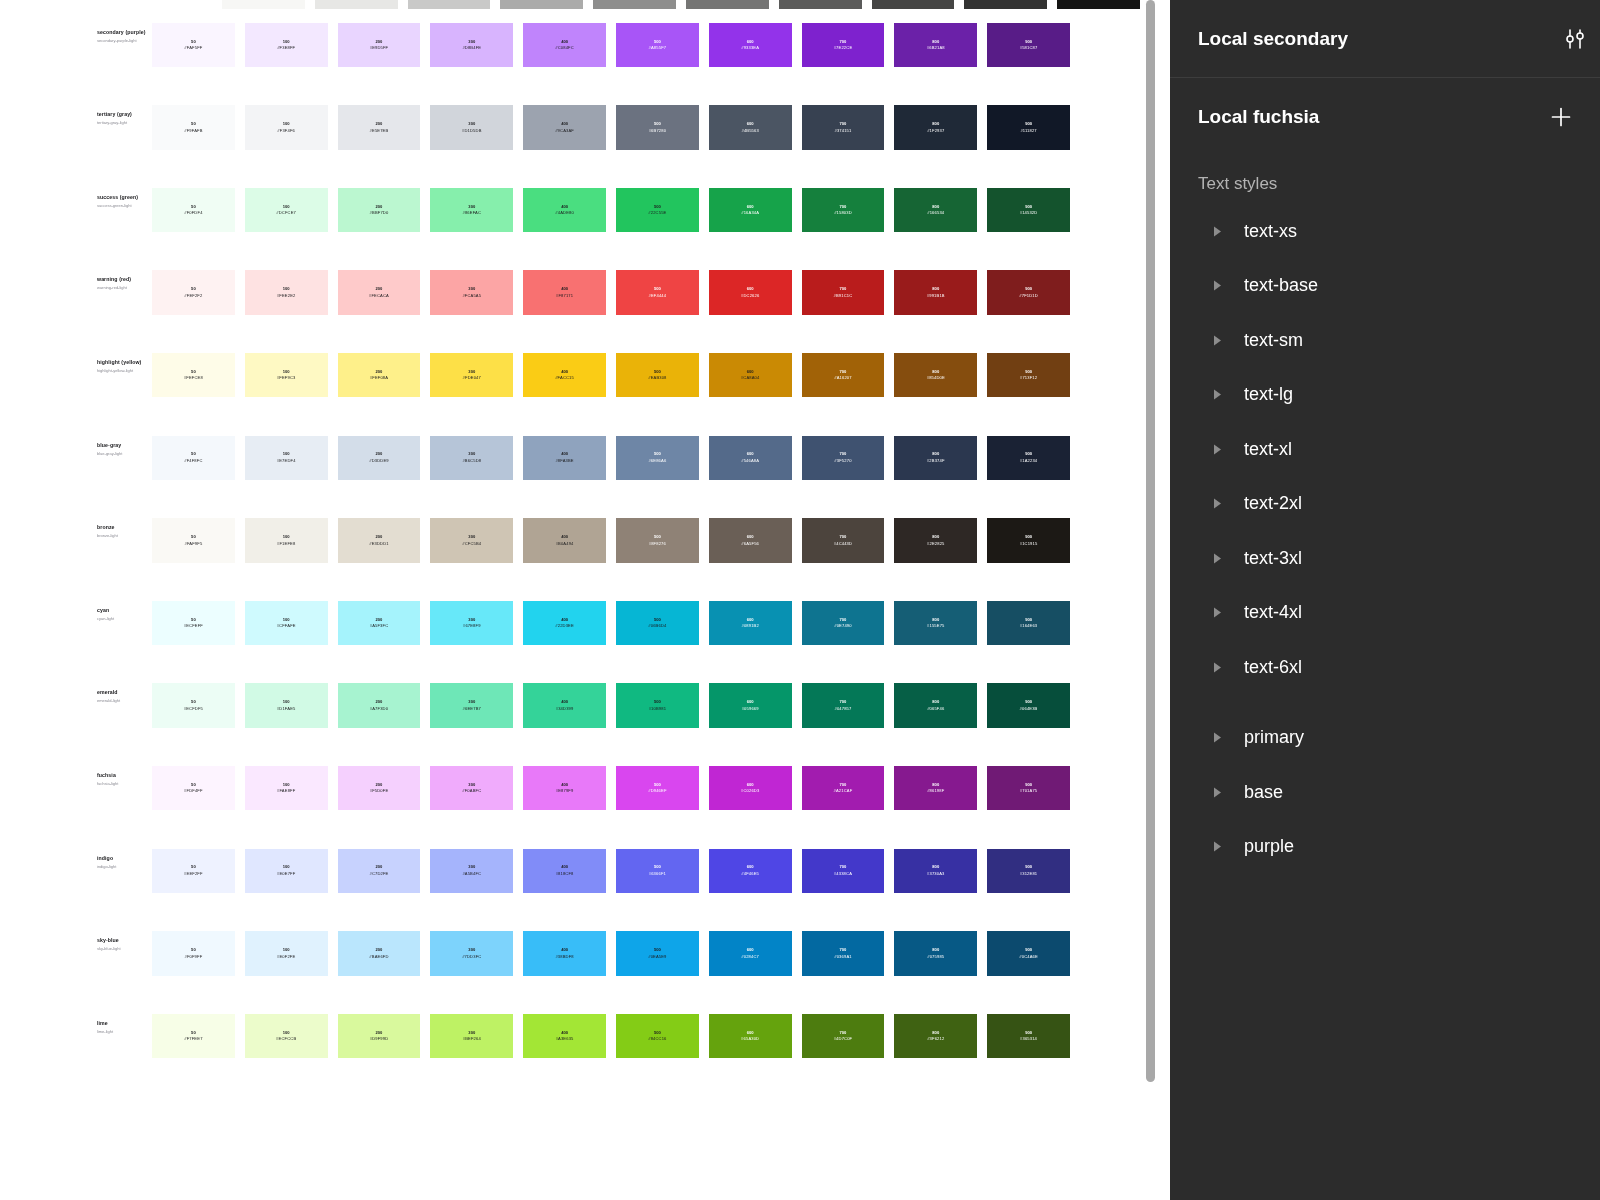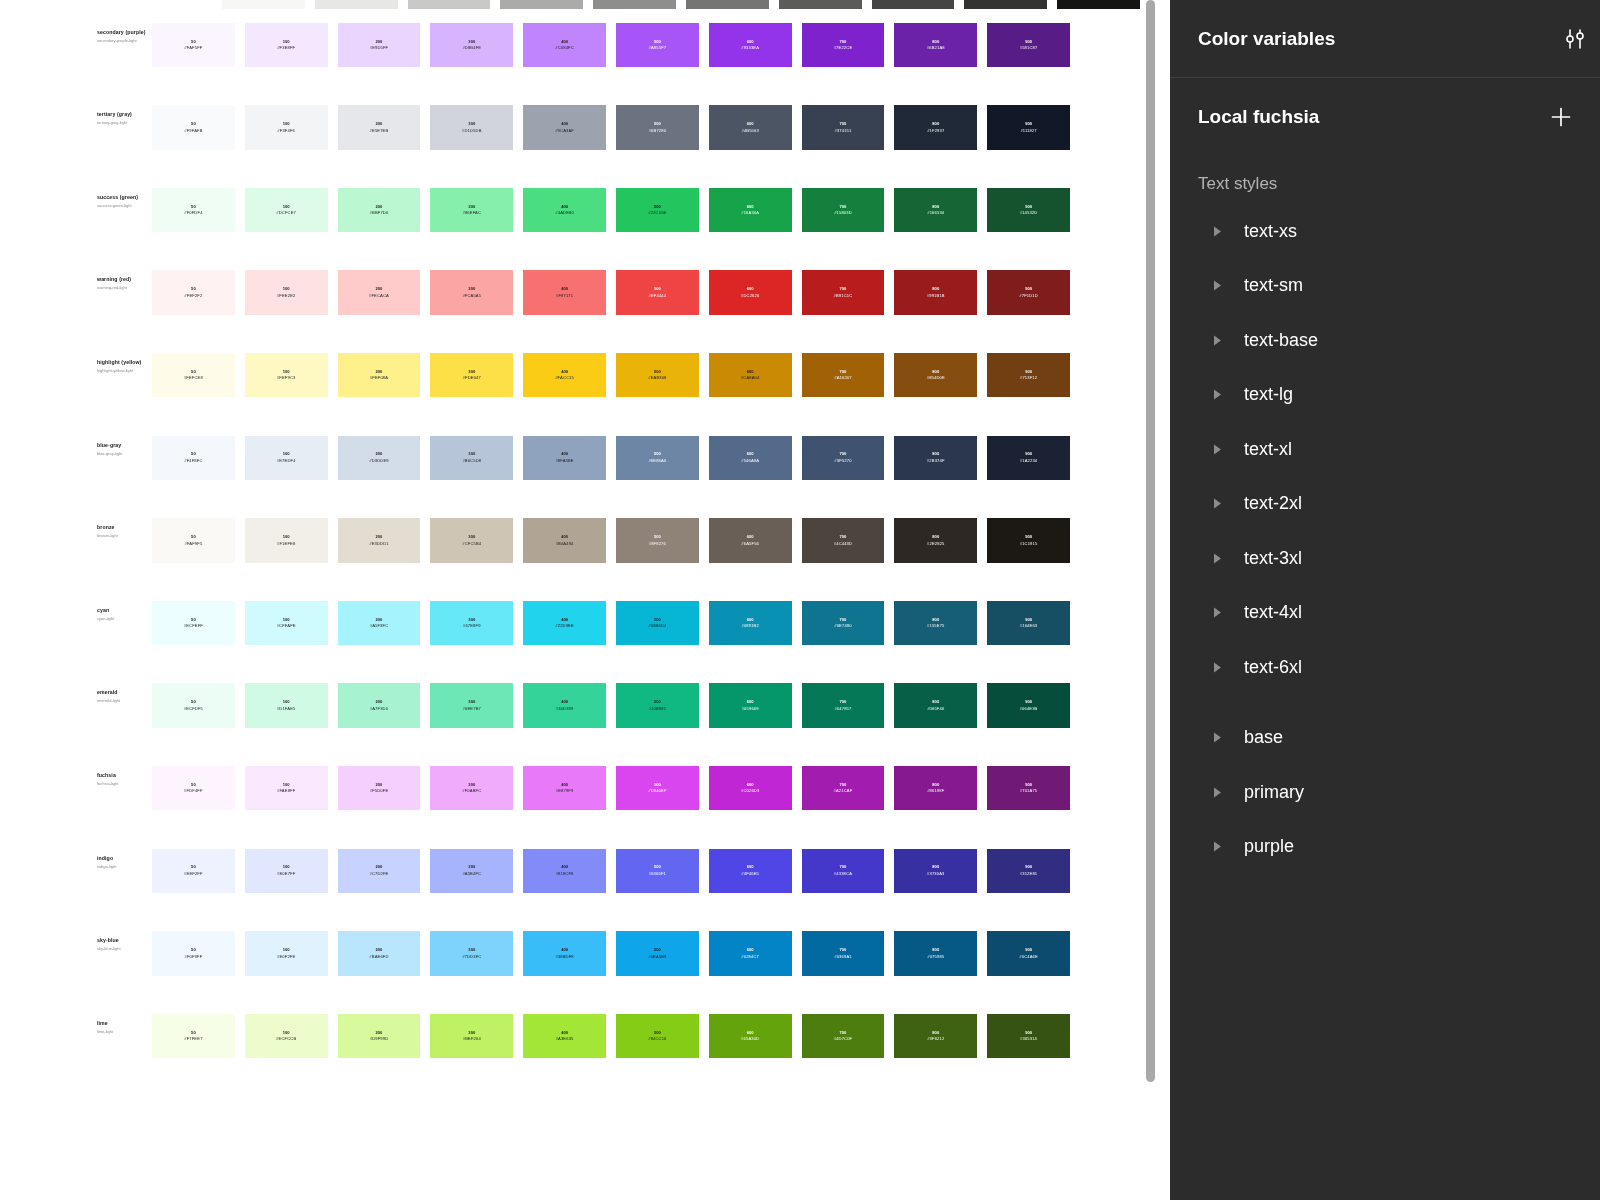--- a/index.html
+++ b/index.html
@@ -793,21 +793,21 @@
       </div>
 
     <div id="canvas-scrollbar">
       <div id="canvas-scroll-thumb"></div>
     </div>
   </div>
 
   <div id="panel">
 
     <div class="panel-section-head bordered">
-      <div class="panel-head-title">Color variables</div>
+      <div class="panel-head-title">Local secondary</div>
       <div class="head-icon" style="margin-right:-14px;">
         <svg width="26" height="26" viewBox="0 0 26 26" fill="none" stroke="#ffffff" stroke-width="1.6" stroke-linecap="round">
           <line x1="8" y1="4" x2="8" y2="10"></line>
           <circle cx="8" cy="13" r="3" fill="none"></circle>
           <line x1="8" y1="16" x2="8" y2="22"></line>
           <line x1="18" y1="4" x2="18" y2="7"></line>
           <circle cx="18" cy="10" r="3" fill="none"></circle>
           <line x1="18" y1="13" x2="18" y2="22"></line>
         </svg>
       </div>
@@ -832,36 +832,36 @@
             </svg>
           </span>
           <span class="style-name">text-xs</span>
         </div>
         <div class="style-item">
           <span class="caret">
             <svg width="9" height="11" viewBox="0 0 9 11">
               <polygon points="1,0.5 8,5.5 1,10.5" fill="#8c8c8c"></polygon>
             </svg>
           </span>
+          <span class="style-name">text-base</span>
+        </div>
+        <div class="style-item">
+          <span class="caret">
+            <svg width="9" height="11" viewBox="0 0 9 11">
+              <polygon points="1,0.5 8,5.5 1,10.5" fill="#8c8c8c"></polygon>
+            </svg>
+          </span>
           <span class="style-name">text-sm</span>
         </div>
         <div class="style-item">
           <span class="caret">
             <svg width="9" height="11" viewBox="0 0 9 11">
               <polygon points="1,0.5 8,5.5 1,10.5" fill="#8c8c8c"></polygon>
             </svg>
           </span>
-          <span class="style-name">text-base</span>
-        </div>
-        <div class="style-item">
-          <span class="caret">
-            <svg width="9" height="11" viewBox="0 0 9 11">
-              <polygon points="1,0.5 8,5.5 1,10.5" fill="#8c8c8c"></polygon>
-            </svg>
-          </span>
           <span class="style-name">text-lg</span>
         </div>
         <div class="style-item">
           <span class="caret">
             <svg width="9" height="11" viewBox="0 0 9 11">
               <polygon points="1,0.5 8,5.5 1,10.5" fill="#8c8c8c"></polygon>
             </svg>
           </span>
           <span class="style-name">text-xl</span>
         </div>
@@ -901,29 +901,29 @@
 
     <div class="spacer-16"></div>
 
     <div id="color-styles-list">
         <div class="style-item">
           <span class="caret">
             <svg width="9" height="11" viewBox="0 0 9 11">
               <polygon points="1,0.5 8,5.5 1,10.5" fill="#8c8c8c"></polygon>
             </svg>
           </span>
+          <span class="style-name">primary</span>
+        </div>
+        <div class="style-item">
+          <span class="caret">
+            <svg width="9" height="11" viewBox="0 0 9 11">
+              <polygon points="1,0.5 8,5.5 1,10.5" fill="#8c8c8c"></polygon>
+            </svg>
+          </span>
           <span class="style-name">base</span>
-        </div>
-        <div class="style-item">
-          <span class="caret">
-            <svg width="9" height="11" viewBox="0 0 9 11">
-              <polygon points="1,0.5 8,5.5 1,10.5" fill="#8c8c8c"></polygon>
-            </svg>
-          </span>
-          <span class="style-name">primary</span>
         </div>
         <div class="style-item">
           <span class="caret">
             <svg width="9" height="11" viewBox="0 0 9 11">
               <polygon points="1,0.5 8,5.5 1,10.5" fill="#8c8c8c"></polygon>
             </svg>
           </span>
           <span class="style-name">purple</span>
         </div>
       </div>

